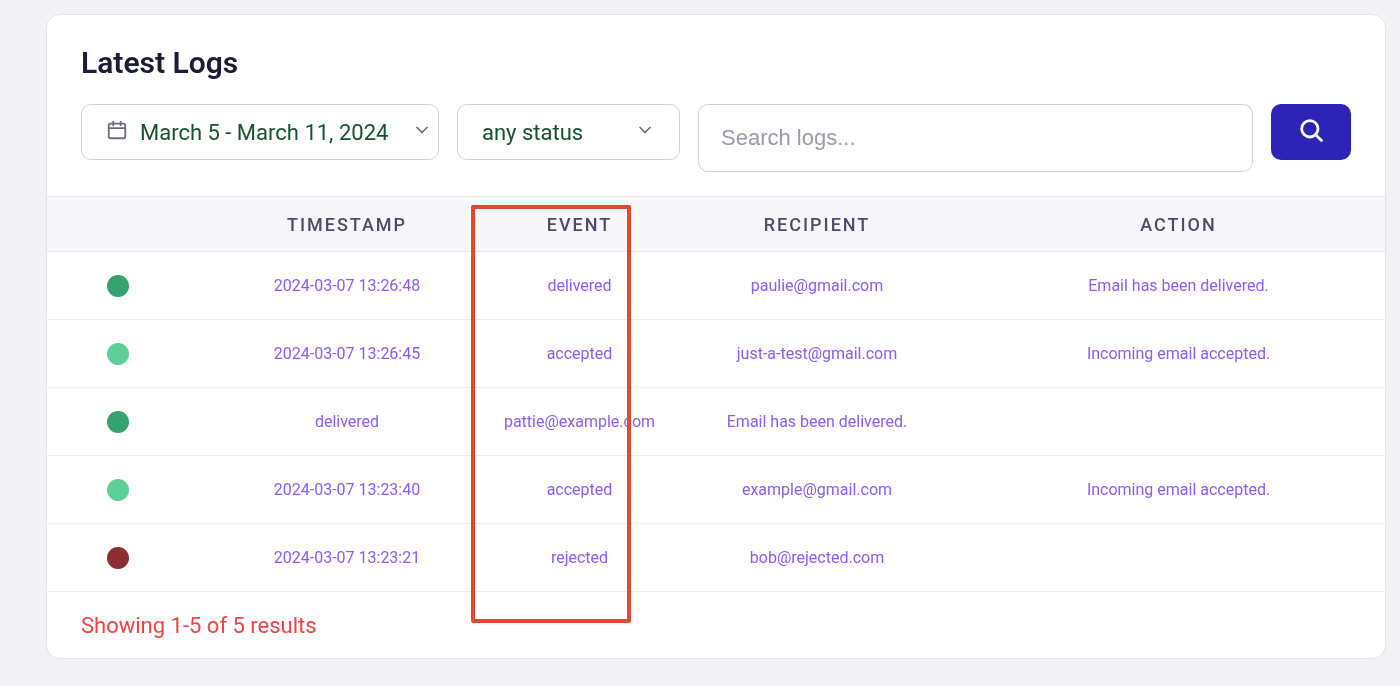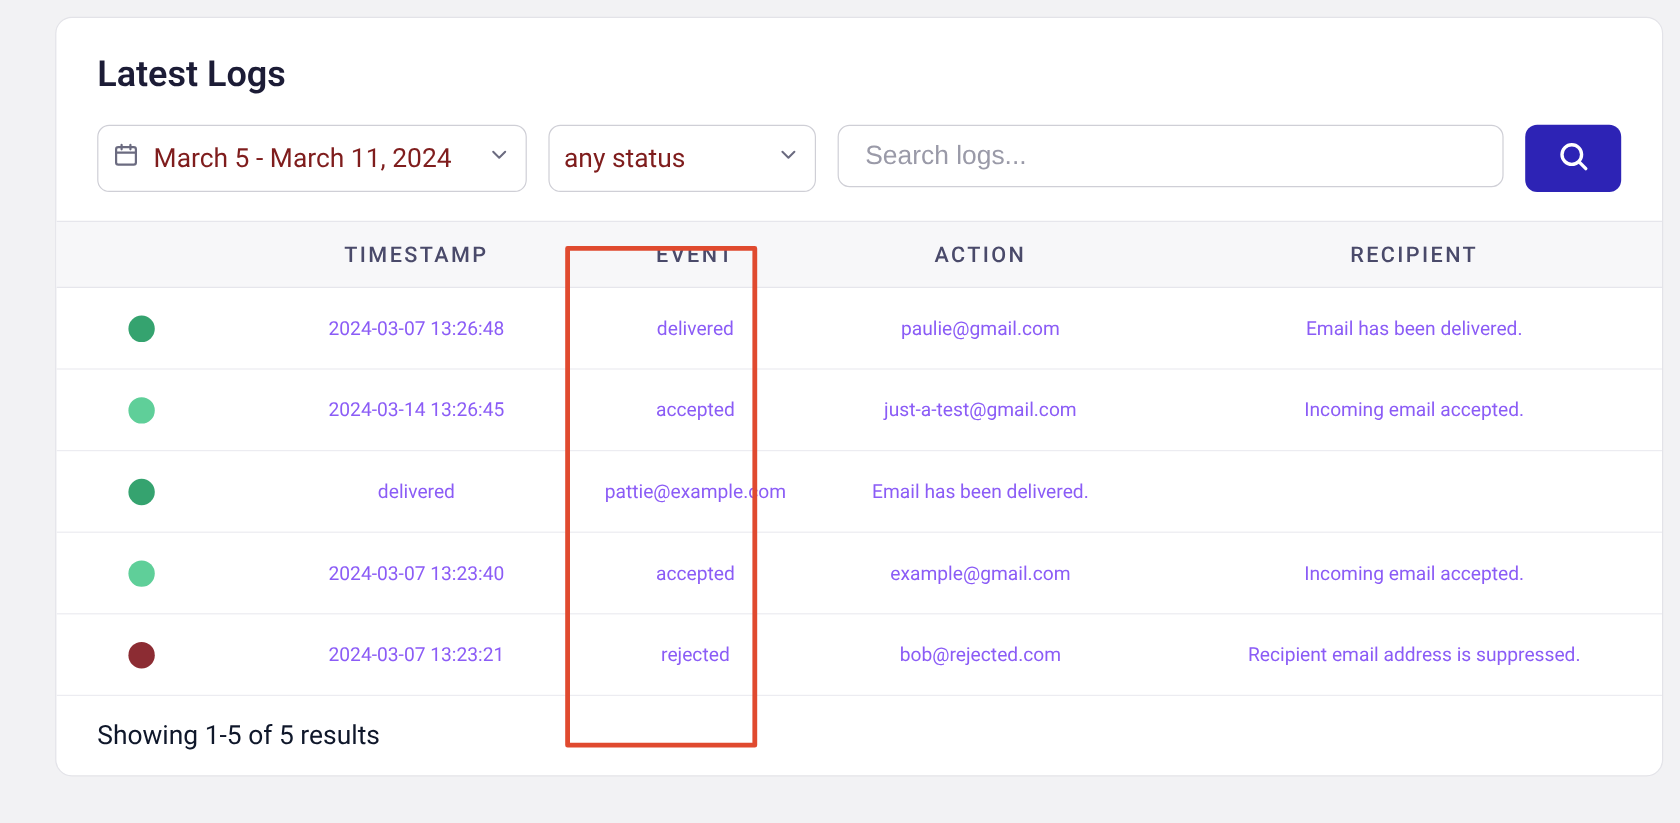--- a/index.html
+++ b/index.html
@@ -37,34 +37,34 @@
     gap: 18px;
     align-items: stretch;
   }
   .select-box {
     display: flex;
     align-items: center;
     gap: 12px;
     border: 1px solid #cfcfd6;
     border-radius: 10px;
     height: 56px;
-    padding: 0 12px;
+    padding: 0 24px;
     background: #fff;
     font-size: 22px;
-    color: #7f1d1d;
+    color: #14532d;
     white-space: nowrap;
   }
   .select-date { width: 358px; }
   .select-status { width: 223px; }
   .select-box .spacer { flex: 1; }
   .search-input-box {
     flex: 1;
     border: 1px solid #cfcfd6;
     border-radius: 10px;
-    height: 52px;
+    height: 68px;
     display: flex;
     align-items: center;
     padding: 0 20px;
     background: #fff;
   }
   .search-input-box input {
     border: none;
     outline: none;
     width: 100%;
     font-size: 22px;
@@ -130,21 +130,21 @@
   .dot-delivered { background: #35a36f; }
   .dot-accepted  { background: #5fcf99; }
   .dot-rejected  { background: #8c2c33; }
 
   .footer {
     height: 66px;
     display: flex;
     align-items: center;
     padding-left: 34px;
     font-size: 22px;
-    color: #0f172a;
+    color: #ef4444;
   }
 
   
   .highlight-box {
     position: absolute;
     border: 4px solid #e04a2f;
     pointer-events: none;
     left: 424px;
     top: 190px;
     width: 160px;
@@ -204,38 +204,38 @@
       </div>
 
     </div>
   </div>
 
   <div class="table">
     <div class="thead">
       <div></div>
       <div class="th">TIMESTAMP</div>
       <div class="th">EVENT</div>
+      <div class="th">RECIPIENT</div>
       <div class="th">ACTION</div>
-      <div class="th">RECIPIENT</div>
     </div>
     <div id="tbody">
         <div class="row">
           <div class="status-cell">
             <div class="status-dot dot-delivered"></div>
           </div>
           <div>2024-03-07 13:26:48</div>
           <div>delivered</div>
           <div>paulie@gmail.com</div>
           <div>Email has been delivered.</div>
         </div>
         <div class="row">
           <div class="status-cell">
             <div class="status-dot dot-accepted"></div>
           </div>
-          <div>2024-03-14 13:26:45</div>
+          <div>2024-03-07 13:26:45</div>
           <div>accepted</div>
           <div>just-a-test@gmail.com</div>
           <div>Incoming email accepted.</div>
         </div>
         <div class="row">
           <div class="status-cell">
             <div class="status-dot dot-delivered"></div>
           </div>
           <div>delivered</div>
           <div>pattie@example.com</div>
@@ -250,21 +250,20 @@
           <div>example@gmail.com</div>
           <div>Incoming email accepted.</div>
         </div>
         <div class="row">
           <div class="status-cell">
             <div class="status-dot dot-rejected"></div>
           </div>
           <div>2024-03-07 13:23:21</div>
           <div>rejected</div>
           <div>bob@rejected.com</div>
-          <div>Recipient email address is suppressed.</div>
         </div>
       </div>
   </div>
 
   <div class="footer">Showing 1-5 of 5 results</div>
 
   <div class="highlight-box"></div>
 </div>
 
 </body></html>

